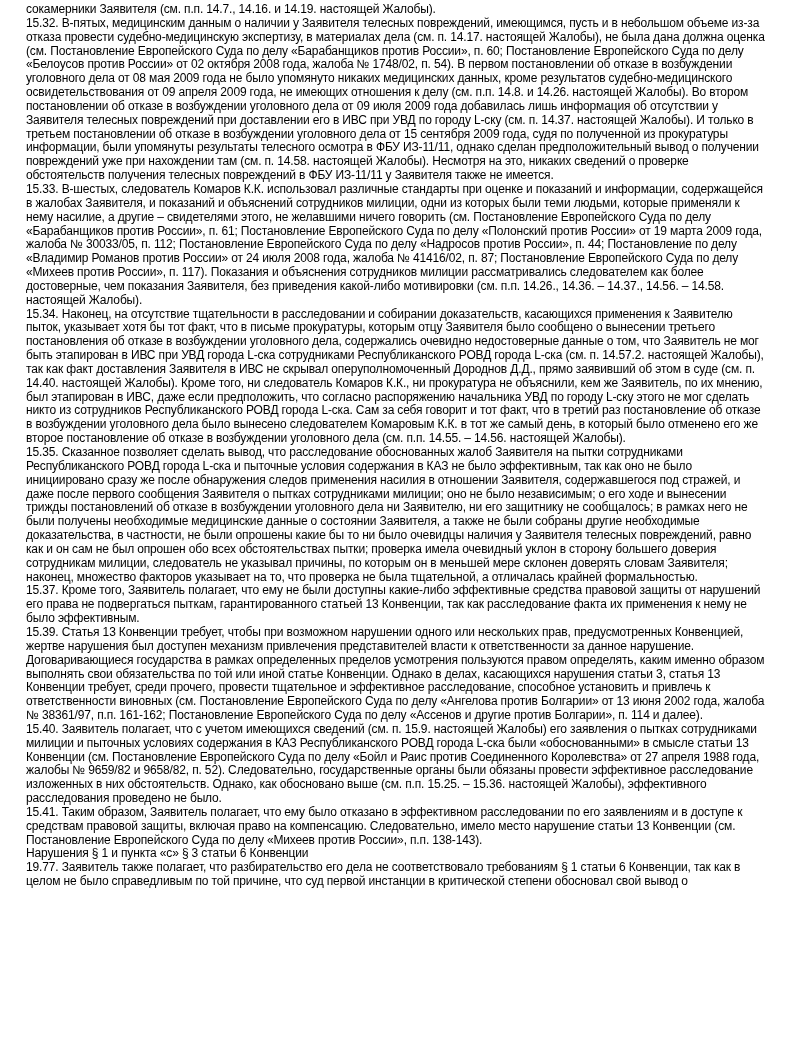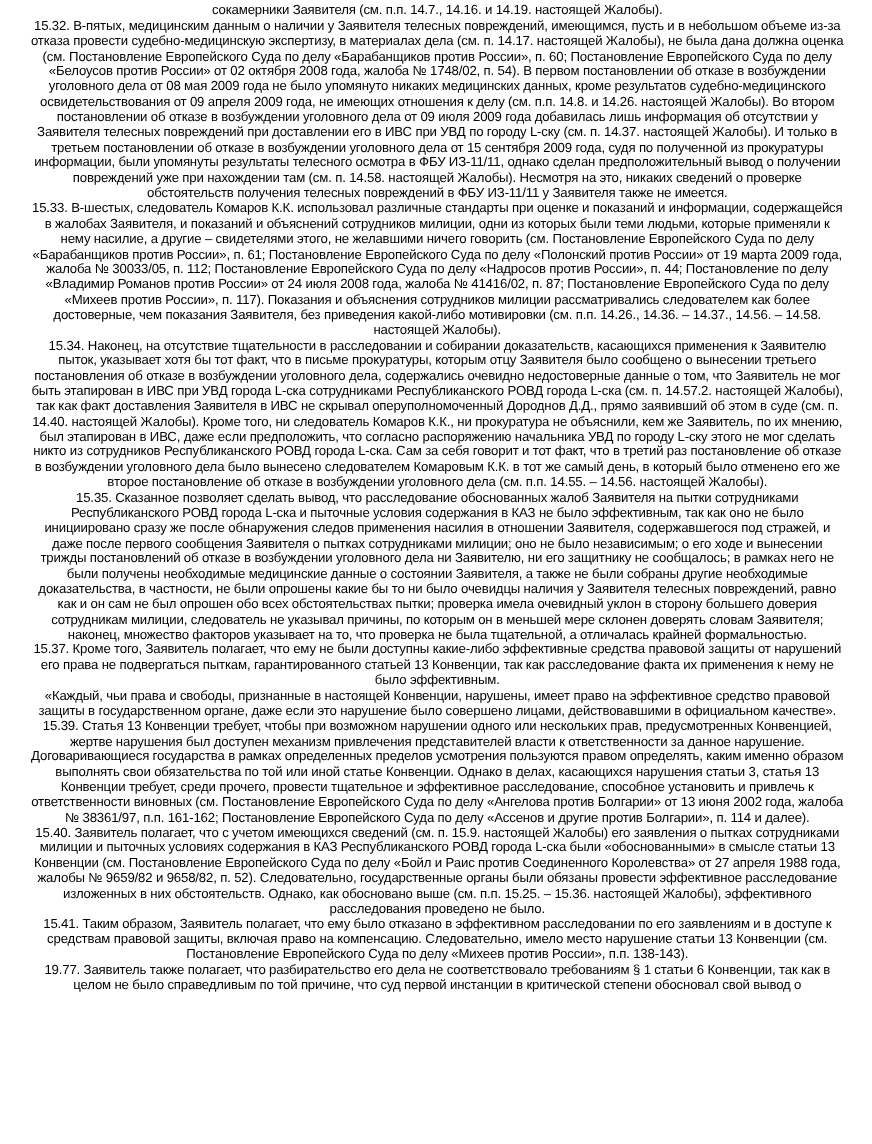--- a/index.html
+++ b/index.html
@@ -20,21 +20,21 @@
     background: #ffffff;
     font-family: "Liberation Sans", "DejaVu Sans", sans-serif;
     font-size: 12px;
     line-height: 13.85px;
     color: #000000;
     letter-spacing: -0.15px;
   }
   .doc-page p.para {
     margin: 0;
     padding: 0;
-    text-align: center;
+    text-align: left;
     word-spacing: normal;
   }
 </style>
 </head>
 <body>
 
 <div class="doc-page">
 
     <p class="para">сокамерники Заявителя (см. п.п. 14.7., 14.16. и 14.19. настоящей Жалобы).</p>
 
@@ -44,23 +44,23 @@
 
     <p class="para">15.34. Наконец, на отсутствие тщательности в расследовании и собирании доказательств, касающихся применения к Заявителю пыток, указывает хотя бы тот факт, что в письме прокуратуры, которым отцу Заявителя было сообщено о вынесении третьего постановления об отказе в возбуждении уголовного дела, содержались очевидно недостоверные данные о том, что Заявитель не мог быть этапирован в ИВС при УВД города L-ска сотрудниками Республиканского РОВД города L-ска (см. п. 14.57.2. настоящей Жалобы), так как факт доставления Заявителя в ИВС не скрывал оперуполномоченный Дороднов Д.Д., прямо заявивший об этом в суде (см. п. 14.40. настоящей Жалобы). Кроме того, ни следователь Комаров К.К., ни прокуратура не объяснили, кем же Заявитель, по их мнению, был этапирован в ИВС, даже если предположить, что согласно распоряжению начальника УВД по городу L-ску этого не мог сделать никто из сотрудников Республиканского РОВД города L-ска. Сам за себя говорит и тот факт, что в третий раз постановление об отказе в возбуждении уголовного дела было вынесено следователем Комаровым К.К. в тот же самый день, в который было отменено его же второе постановление об отказе в возбуждении уголовного дела (см. п.п. 14.55. – 14.56. настоящей Жалобы).</p>
 
     <p class="para">15.35. Сказанное позволяет сделать вывод, что расследование обоснованных жалоб Заявителя на пытки сотрудниками Республиканского РОВД города L-ска и пыточные условия содержания в КАЗ не было эффективным, так как оно не было инициировано сразу же после обнаружения следов применения насилия в отношении Заявителя, содержавшегося под стражей, и даже после первого сообщения Заявителя о пытках сотрудниками милиции; оно не было независимым; о его ходе и вынесении трижды постановлений об отказе в возбуждении уголовного дела ни Заявителю, ни его защитнику не сообщалось; в рамках него не были получены необходимые медицинские данные о состоянии Заявителя, а также не были собраны другие необходимые доказательства, в частности, не были опрошены какие бы то ни было очевидцы наличия у Заявителя телесных повреждений, равно как и он сам не был опрошен обо всех обстоятельствах пытки; проверка имела очевидный уклон в сторону большего доверия сотрудникам милиции, следователь не указывал причины, по которым он в меньшей мере склонен доверять словам Заявителя; наконец, множество факторов указывает на то, что проверка не была тщательной, а отличалась крайней формальностью.</p>
 
 
 
     <p class="para">15.37. Кроме того, Заявитель полагает, что ему не были доступны какие-либо эффективные средства правовой защиты от нарушений его права не подвергаться пыткам, гарантированного статьей 13 Конвенции, так как расследование факта их применения к нему не было эффективным.</p>
 
 
-    <p class="para">«Каждый, чьи права и свободы, признанные в настоящей Конвенции, нарушены, имеет право на эффективное средство правовой защиты в государственном органе, даже если это нарушение было совершено лицами, действовавшими в официальном качестве».</p>
 
     <p class="para">15.39. Статья 13 Конвенции требует, чтобы при возможном нарушении одного или нескольких прав, предусмотренных Конвенцией, жертве нарушения был доступен механизм привлечения представителей власти к ответственности за данное нарушение. Договаривающиеся государства в рамках определенных пределов усмотрения пользуются правом определять, каким именно образом выполнять свои обязательства по той или иной статье Конвенции. Однако в делах, касающихся нарушения статьи 3, статья 13 Конвенции требует, среди прочего, провести тщательное и эффективное расследование, способное установить и привлечь к ответственности виновных (см. Постановление Европейского Суда по делу «Ангелова против Болгарии» от 13 июня 2002 года, жалоба № 38361/97, п.п. 161-162; Постановление Европейского Суда по делу «Ассенов и другие против Болгарии», п. 114 и далее).</p>
 
     <p class="para">15.40. Заявитель полагает, что с учетом имеющихся сведений (см. п. 15.9. настоящей Жалобы) его заявления о пытках сотрудниками милиции и пыточных условиях содержания в КАЗ Республиканского РОВД города L-ска были «обоснованными» в смысле статьи 13 Конвенции (см. Постановление Европейского Суда по делу «Бойл и Раис против Соединенного Королевства» от 27 апреля 1988 года, жалобы № 9659/82 и 9658/82, п. 52). Следовательно, государственные органы были обязаны провести эффективное расследование изложенных в них обстоятельств. Однако, как обосновано выше (см. п.п. 15.25. – 15.36. настоящей Жалобы), эффективного расследования проведено не было.</p>
 
     <p class="para">15.41. Таким образом, Заявитель полагает, что ему было отказано в эффективном расследовании по его заявлениям и в доступе к средствам правовой защиты, включая право на компенсацию. Следовательно, имело место нарушение статьи 13 Конвенции (см. Постановление Европейского Суда по делу «Михеев против России», п.п. 138-143).</p>
 
+    <p class="para">Нарушения § 1 и пункта «с» § 3 статьи 6 Конвенции</p>
 
     <p class="para">19.77. Заявитель также полагает, что разбирательство его дела не соответствовало требованиям § 1 статьи 6 Конвенции, так как в целом не было справедливым по той причине, что суд первой инстанции в критической степени обосновал свой вывод о</p>
   </div>
 
 </body></html>

